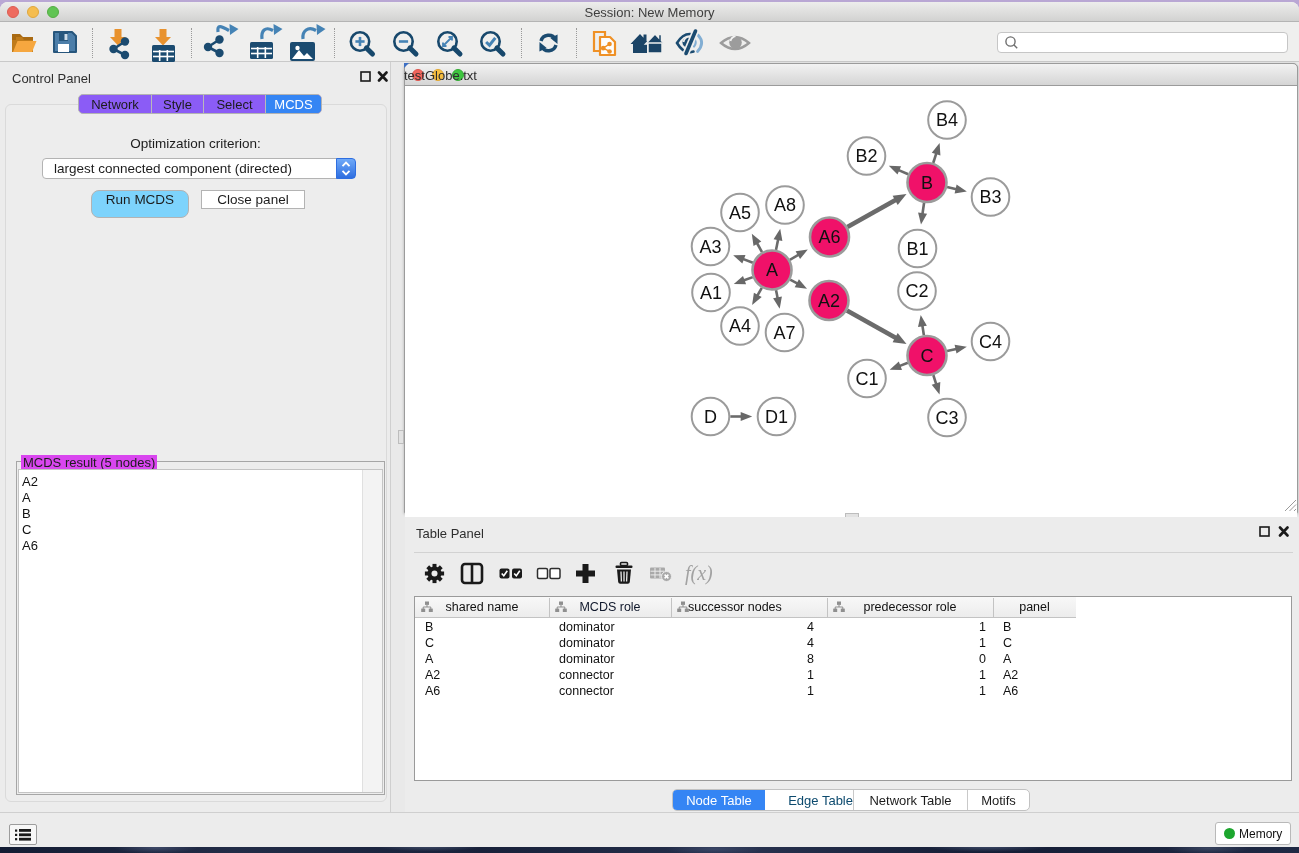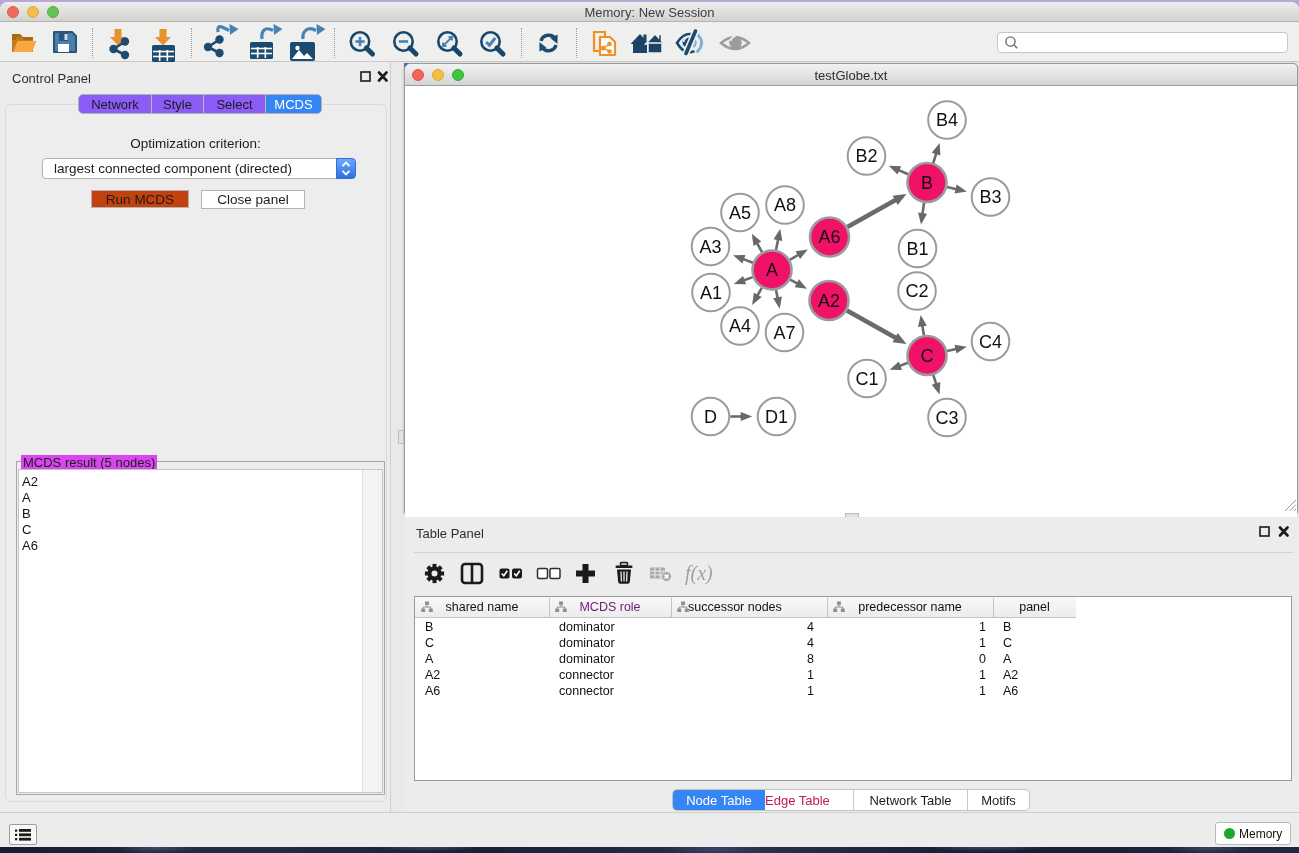--- a/index.html
+++ b/index.html
@@ -13,21 +13,21 @@
 radial-gradient(ellipse 90px 9px at 76% 45%, #424e6c 0%, transparent 70%),
 radial-gradient(ellipse 60px 8px at 93% 65%, #39445f 0%, transparent 70%),
 linear-gradient(90deg,#131c33,#222c47 18%,#18213a 37%,#27314e 58%,#141d35 76%,#1f2944 100%)"></div>
 
 <div class="abs" style="left:0;top:2px;width:1299px;height:845px;background:#e9e9e9;border-radius:8px 8px 0 0;border-top:1px solid #f1f1f1"></div>
 
 <div class="abs" style="left:0;top:2px;width:1299px;height:20px;background:linear-gradient(#ededec,#d2d2d1);border-radius:8px 8px 0 0;border-bottom:1px solid #b4b4b4"></div>
 <div class="abs" style="left:7px;top:6px;width:12px;height:12px;border-radius:50%;background:#ee6b5f;border:0.5px solid #dc5d52"></div>
 <div class="abs" style="left:27px;top:6px;width:12px;height:12px;border-radius:50%;background:#f5bd4f;border:0.5px solid #e0a73c"></div>
 <div class="abs" style="left:47px;top:6px;width:12px;height:12px;border-radius:50%;background:#61c454;border:0.5px solid #55ad43"></div>
-<div class="abs" style="left:0;top:5px;width:1299px;text-align:center;font-size:13px;color:#3e3e3e">Memory: New Session</div>
+<div class="abs" style="left:0;top:5px;width:1299px;text-align:center;font-size:13px;color:#3e3e3e">Session: New Memory</div>
 
 <div class="abs" style="left:0;top:22px;width:1299px;height:40px;background:#efefee;border-bottom:1px solid #c9c9c9"></div>
 <div class="abs" style="left:92px;top:28px;width:0;height:30px;border-left:1px dotted #9a9a9a"></div>
 <div class="abs" style="left:191px;top:28px;width:0;height:30px;border-left:1px dotted #9a9a9a"></div>
 <div class="abs" style="left:334px;top:28px;width:0;height:30px;border-left:1px dotted #9a9a9a"></div>
 <div class="abs" style="left:521px;top:28px;width:0;height:30px;border-left:1px dotted #9a9a9a"></div>
 <div class="abs" style="left:576px;top:28px;width:0;height:30px;border-left:1px dotted #9a9a9a"></div>
 <svg class="abs" style="left:0;top:22px" width="980" height="40">
     <path d="M12,12 h8 l3,3 h10 v4 h-21 z" fill="#a96a12"></path>
     <path d="M12,30 v-12 h4 v-3 h6 l2,3 h9 v12 z" fill="#c07b1a"></path>
@@ -130,34 +130,34 @@
 </div>
 <div class="abs" style="left:0px;top:136px;width:391px;text-align:center;font-size:13.5px;color:#1d1d1d">Optimization criterion:</div>
 
 <div class="abs" style="left:42px;top:158px;width:312px;height:21px;background:#fff;border:1px solid #b3b3b3;border-radius:4px"></div>
 <div class="abs" style="left:336px;top:158px;width:20px;height:21px;background:linear-gradient(#6fa9f8,#2e6ee0);border:1px solid #2e6ee0;border-radius:0 4px 4px 0"></div>
 <svg class="abs" style="left:336px;top:158px" width="20" height="21">
     <path d="M6.5,8.2 L10,4.6 L13.5,8.2" stroke="#fff" stroke-width="1.8" fill="none"></path>
     <path d="M6.5,12.8 L10,16.4 L13.5,12.8" stroke="#fff" stroke-width="1.8" fill="none"></path>
   </svg>
 <div class="abs" style="left:54px;top:161px;font-size:13.5px;color:#1d1d1d">largest connected component (directed)</div>
-<div class="abs" style="left:91px;top:190px;width:98px;height:18px;background:#c2410c;border:1px solid #b3b3b3;border-radius:0;text-align:center;font-size:13.5px;line-height:17px;color:#1d1d1d">Run MCDS</div>
+<div class="abs" style="left:91px;top:190px;width:98px;height:28px;background:#7dd3fc;border:1px solid #b3b3b3;border-radius:8px;text-align:center;font-size:13.5px;line-height:17px;color:#1d1d1d">Run MCDS</div>
 <div class="abs" style="left:201px;top:190px;width:104px;height:19px;background:#fff;border:1px solid #b3b3b3;border-radius:0;text-align:center;font-size:13.5px;line-height:17px;color:#1d1d1d">Close panel</div>
 
 <div class="abs" style="left:16px;top:461px;width:369px;height:334px;border:1px solid #a6a6a6"></div>
 <div class="abs" style="left:21px;top:455px;font-size:13px;color:#1d1d1d;background:#d946ef;padding:0 2px">MCDS result (5 nodes)</div>
 <div class="abs" style="left:18px;top:469px;width:365px;height:324px;background:#fff;border:1px solid #c4c4c4"></div>
 <div class="abs" style="left:362px;top:470px;width:20px;height:322px;background:#f3f3f3;border-left:1px solid #e0e0e0"></div>
 <div class="abs" style="left:22px;top:474px;font-size:13px;line-height:16px;color:#111">A2<br>A<br>B<br>C<br>A6</div>
 <div class="abs" style="left:404px;top:63px;width:894px;height:450px;background:#fff;border:1px solid #9b9b9b;border-radius:5px 5px 0 0;box-shadow:0 1px 3px rgba(0,0,0,0.25)"></div>
 <div class="abs" style="left:404px;top:63px;width:894px;height:23px;background:linear-gradient(#f2f2f2,#d5d5d5);border:1px solid #9b9b9b;border-radius:5px 5px 0 0"></div>
 <div class="abs" style="left:412px;top:69px;width:12px;height:12px;border-radius:50%;background:#f2655c;border:0.5px solid #de564e"></div>
 <div class="abs" style="left:432px;top:69px;width:12px;height:12px;border-radius:50%;background:#f6be40;border:0.5px solid #e2a833"></div>
 <div class="abs" style="left:452px;top:69px;width:12px;height:12px;border-radius:50%;background:#3ec63f;border:0.5px solid #35ab36"></div>
-<div class="abs" style="left:404px;top:68px;width:894px;text-align:center;font-size:13px;color:#2d2d2d">testGlobe.txt</div>
+<div class="abs" style="left:404px;top:68px;width:894px;text-align:left;font-size:13px;color:#2d2d2d">testGlobe.txt</div>
 <div class="abs" style="left:405px;top:86px;width:892px;height:552px;background:#fff;overflow:hidden">
     <svg width="893" height="427" style="position:absolute;left:0;top:0" font-family="'Liberation Sans',sans-serif">
       <line x1="347.8" y1="191.1" x2="337.7" y2="194.8" stroke="#6b6b6b" stroke-width="2.6"></line>
       <polygon points="328.8,198.1 338.0,189.9 341.1,198.3" fill="#686868"></polygon>
       <line x1="347.9" y1="176.7" x2="337.1" y2="172.6" stroke="#6b6b6b" stroke-width="2.6"></line>
       <polygon points="328.2,169.2 340.5,169.1 337.3,177.5" fill="#686868"></polygon>
       <line x1="356.8" y1="201.8" x2="351.8" y2="210.7" stroke="#6b6b6b" stroke-width="2.6"></line>
       <polygon points="347.1,218.9 348.9,206.7 356.7,211.1" fill="#686868"></polygon>
       <line x1="357.0" y1="166.1" x2="351.4" y2="156.0" stroke="#6b6b6b" stroke-width="2.6"></line>
       <polygon points="346.8,147.7 356.3,155.6 348.5,160.0" fill="#686868"></polygon>
@@ -290,37 +290,37 @@
 <div class="abs" style="left:414px;top:596px;width:878px;height:185px;background:#fff;border:1px solid #9a9a9a"></div>
 <div class="abs" style="left:415px;top:597px;width:661px;height:21px;background:linear-gradient(#f8f8f8,#ececec);border-bottom:1px solid #c3c3c3"></div>
 <div class="abs" style="left:415px;top:600px;width:134px;text-align:center;font-size:12.5px;color:#111">shared name</div>
 <svg style="position:absolute;left:421px;top:601px" width="12" height="12">
     <rect x="4" y="0.5" width="4" height="3.4" fill="#8f8f8f"></rect>
     <path d="M6,3.9 V6 M2.2,9 V6 H9.8 V9" stroke="#8f8f8f" stroke-width="1" fill="none"></path>
     <rect x="0.2" y="7.6" width="4" height="3.4" fill="#8f8f8f"></rect>
     <rect x="7.8" y="7.6" width="4" height="3.4" fill="#8f8f8f"></rect>
   </svg>
 <div class="abs" style="left:549px;top:598px;width:1px;height:19px;background:#c3c3c3"></div>
-<div class="abs" style="left:549px;top:600px;width:122px;text-align:center;font-size:12.5px;color:#701a75">MCDS role</div>
+<div class="abs" style="left:549px;top:600px;width:122px;text-align:center;font-size:12.5px;color:#0f172a">MCDS role</div>
 <svg style="position:absolute;left:555px;top:601px" width="12" height="12">
     <rect x="4" y="0.5" width="4" height="3.4" fill="#8f8f8f"></rect>
     <path d="M6,3.9 V6 M2.2,9 V6 H9.8 V9" stroke="#8f8f8f" stroke-width="1" fill="none"></path>
     <rect x="0.2" y="7.6" width="4" height="3.4" fill="#8f8f8f"></rect>
     <rect x="7.8" y="7.6" width="4" height="3.4" fill="#8f8f8f"></rect>
   </svg>
 <div class="abs" style="left:671px;top:598px;width:1px;height:19px;background:#c3c3c3"></div>
 <div class="abs" style="left:688px;top:600px;width:156px;text-align:left;font-size:12.5px;color:#111">successor nodes</div>
 <svg style="position:absolute;left:677px;top:601px" width="12" height="12">
     <rect x="4" y="0.5" width="4" height="3.4" fill="#8f8f8f"></rect>
     <path d="M6,3.9 V6 M2.2,9 V6 H9.8 V9" stroke="#8f8f8f" stroke-width="1" fill="none"></path>
     <rect x="0.2" y="7.6" width="4" height="3.4" fill="#8f8f8f"></rect>
     <rect x="7.8" y="7.6" width="4" height="3.4" fill="#8f8f8f"></rect>
   </svg>
 <div class="abs" style="left:827px;top:598px;width:1px;height:19px;background:#c3c3c3"></div>
-<div class="abs" style="left:827px;top:600px;width:166px;text-align:center;font-size:12.5px;color:#111">predecessor name</div>
+<div class="abs" style="left:827px;top:600px;width:166px;text-align:center;font-size:12.5px;color:#111">predecessor role</div>
 <svg style="position:absolute;left:833px;top:601px" width="12" height="12">
     <rect x="4" y="0.5" width="4" height="3.4" fill="#8f8f8f"></rect>
     <path d="M6,3.9 V6 M2.2,9 V6 H9.8 V9" stroke="#8f8f8f" stroke-width="1" fill="none"></path>
     <rect x="0.2" y="7.6" width="4" height="3.4" fill="#8f8f8f"></rect>
     <rect x="7.8" y="7.6" width="4" height="3.4" fill="#8f8f8f"></rect>
   </svg>
 <div class="abs" style="left:993px;top:598px;width:1px;height:19px;background:#c3c3c3"></div>
 <div class="abs" style="left:993px;top:600px;width:83px;text-align:center;font-size:12.5px;color:#111">panel</div>
 <div class="abs" style="left:425px;top:620px;font-size:12.5px;color:#111">B</div>
 <div class="abs" style="left:559px;top:620px;font-size:12.5px;color:#111">dominator</div>
@@ -342,21 +342,21 @@
 <div class="abs" style="left:714px;top:668px;width:100px;text-align:right;font-size:12.5px;color:#111">1</div>
 <div class="abs" style="left:886px;top:668px;width:100px;text-align:right;font-size:12.5px;color:#111">1</div>
 <div class="abs" style="left:1003px;top:668px;font-size:12.5px;color:#111">A2</div>
 <div class="abs" style="left:425px;top:684px;font-size:12.5px;color:#111">A6</div>
 <div class="abs" style="left:559px;top:684px;font-size:12.5px;color:#111">connector</div>
 <div class="abs" style="left:714px;top:684px;width:100px;text-align:right;font-size:12.5px;color:#111">1</div>
 <div class="abs" style="left:886px;top:684px;width:100px;text-align:right;font-size:12.5px;color:#111">1</div>
 <div class="abs" style="left:1003px;top:684px;font-size:12.5px;color:#111">A6</div>
 <div class="abs" style="left:672px;top:789px;width:358px;height:22px;background:#fff;border:1px solid #c2c2c2;border-radius:5px;overflow:hidden;display:flex">
 <div style="width:92px;background:#3585f4;color:#fff;text-align:center;font-size:13px;line-height:21px">Node Table</div>
-<div style="width:89px;border-right:1px solid #c9c9c9;text-align:left;font-size:13px;line-height:21px;color:#be185d">Edge Table</div>
+<div style="width:89px;border-right:1px solid #c9c9c9;text-align:right;font-size:13px;line-height:21px;color:#0c4a6e">Edge Table</div>
 <div style="width:114px;border-right:1px solid #c9c9c9;text-align:center;font-size:13px;line-height:21px;color:#1c1c1c">Network Table</div>
 <div style="flex:1;text-align:center;font-size:13px;line-height:21px;color:#1c1c1c">Motifs</div>
 </div>
 <div class="abs" style="left:0;top:812px;width:1299px;height:35px;background:#ececec;border-top:1px solid #cfcfcf"></div>
 <div class="abs" style="left:9px;top:824px;width:28px;height:21px;background:#f7f7f7;border:1px solid #9c9c9c;border-radius:2px"></div>
 <svg class="abs" style="left:15px;top:829px" width="16" height="12">
 <rect x="0" y="0.5" width="2.2" height="2.2" fill="#1a1a1a"></rect>
     <rect x="4" y="0" width="12" height="2.8" fill="#1a1a1a"></rect>
 <rect x="0" y="4.8" width="2.2" height="2.2" fill="#1a1a1a"></rect>
     <rect x="4" y="4.4" width="12" height="2.8" fill="#1a1a1a"></rect>

